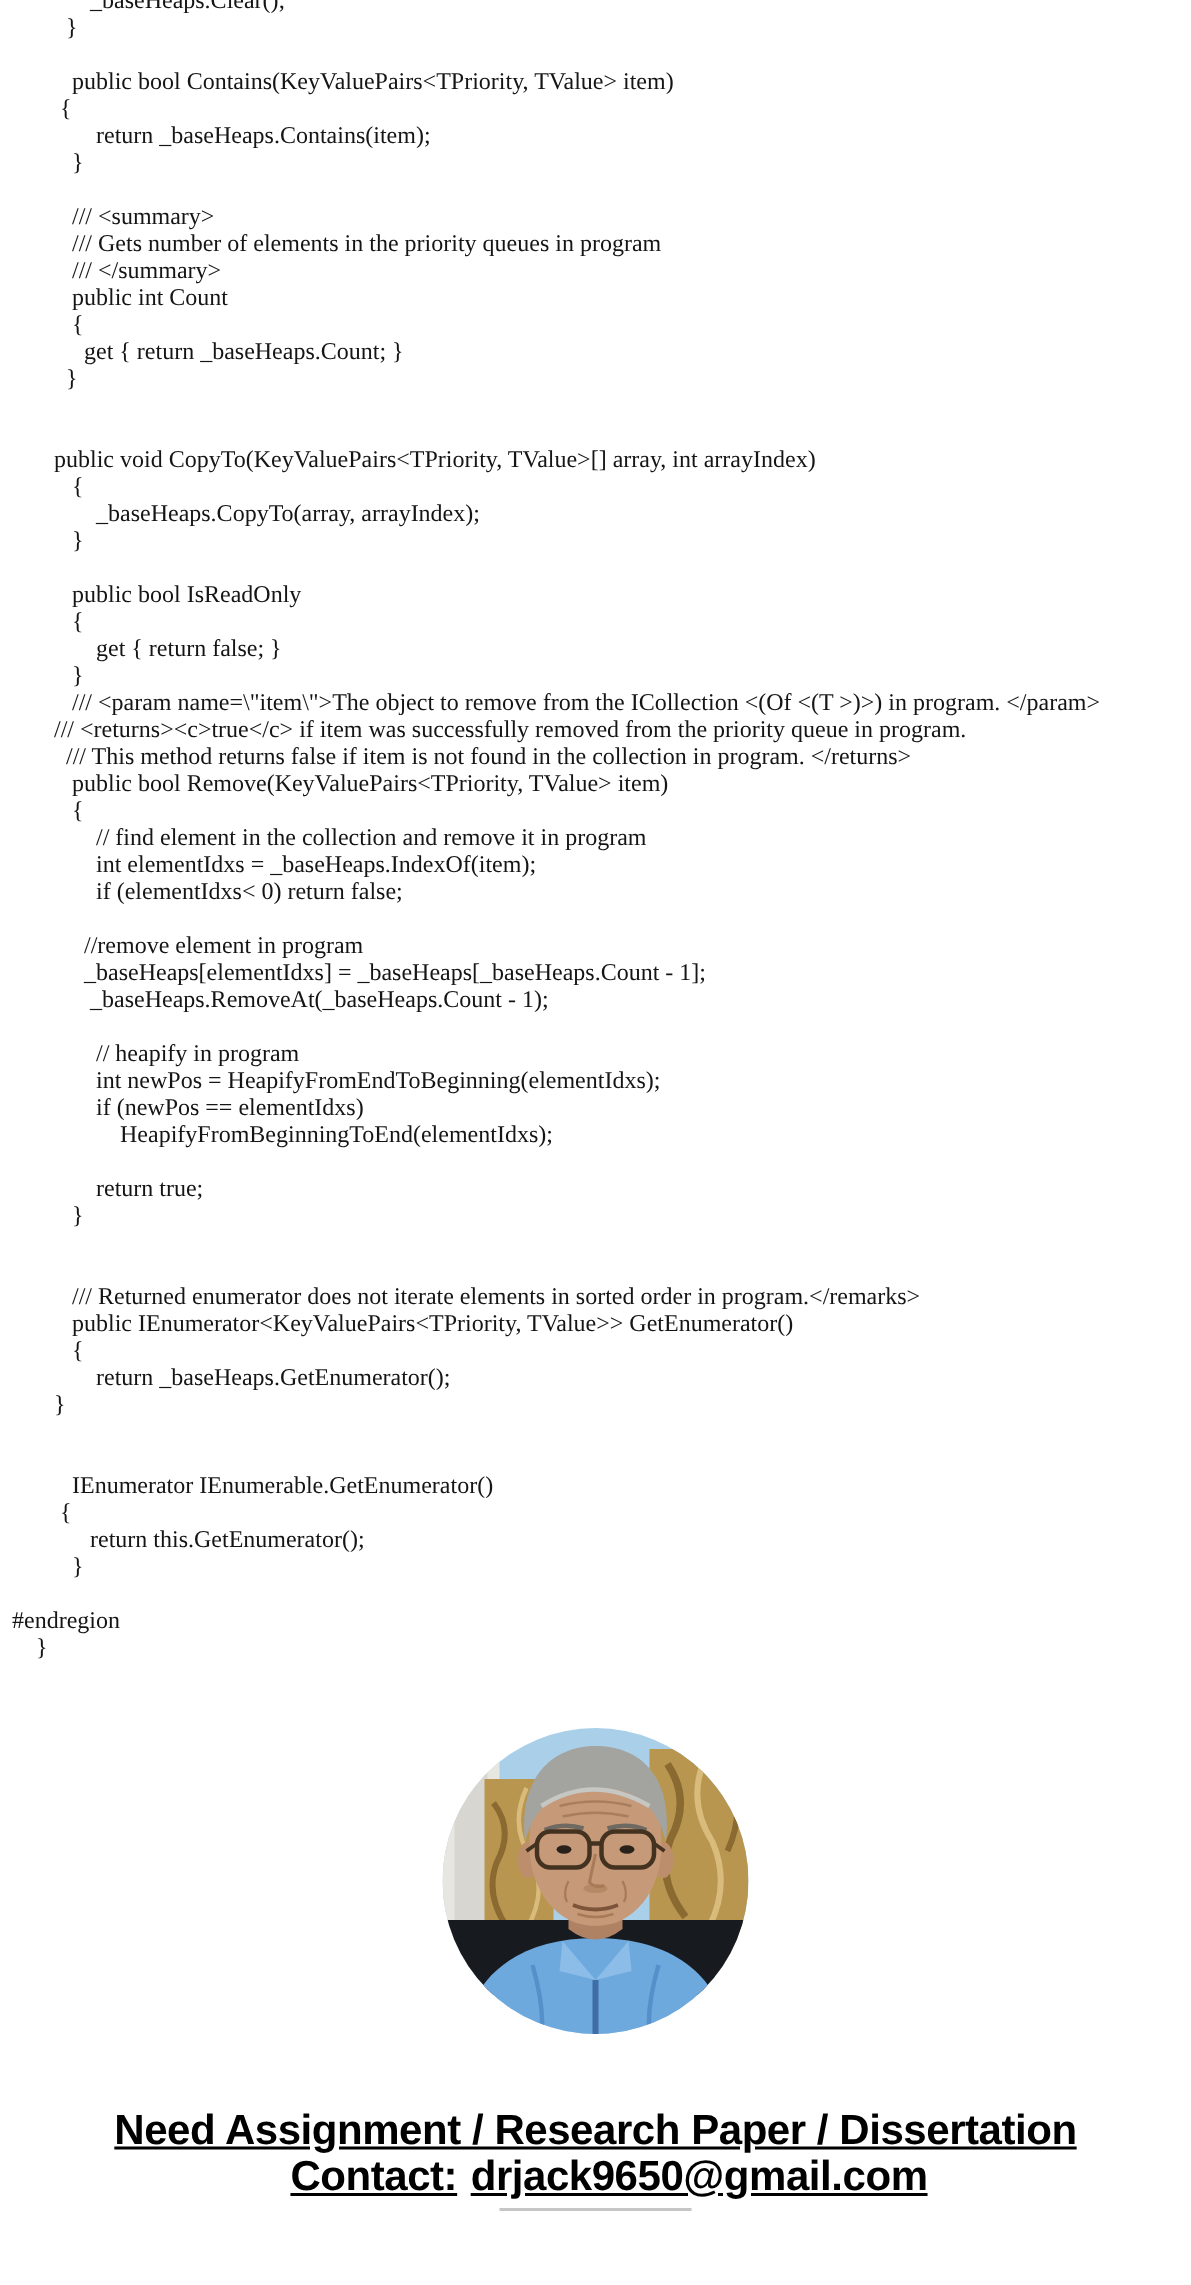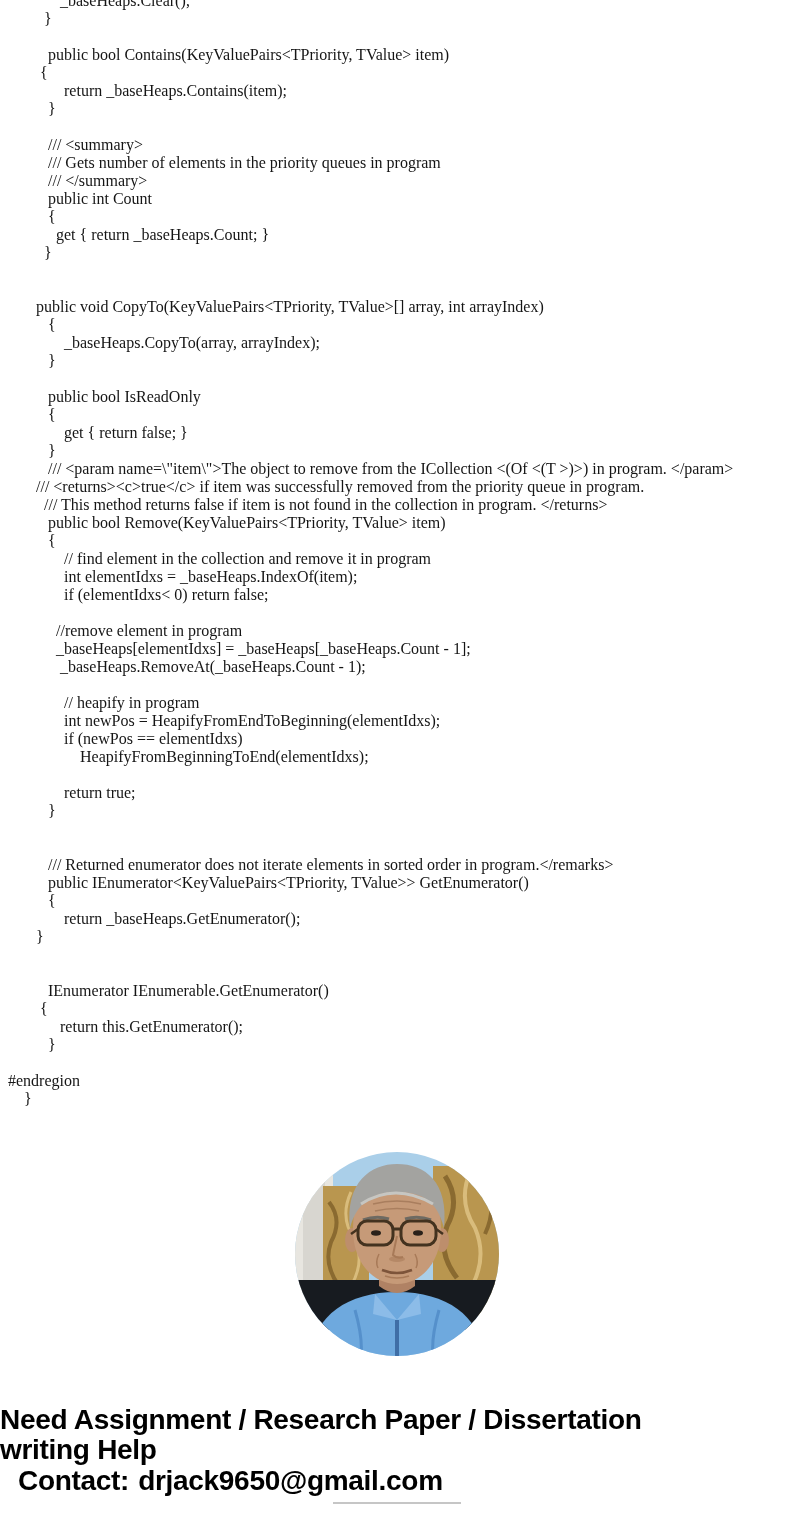--- a/index.html
+++ b/index.html
@@ -26,23 +26,25 @@
 
   .photo-row {
     margin-top: 44px;
     height: 204px;
     text-align: center;
   }
   .avatar { width: 204px; height: 204px; display: inline-block; }
 
   .banner {
     margin-top: 49px;
+    text-align: center;
     font-family: "Liberation Sans", sans-serif;
     font-weight: bold;
     color: #000000;
+    text-decoration: underline;
   }
   .heading { font-size: 28px; line-height: 30px; letter-spacing: -0.3px; }
   .hline { display: block; }
   .contact { font-size: 28px; line-height: 30px; margin-top: 1px; letter-spacing: -0.3px; margin-left: 18px; }
   .contact .email { margin-left: 9px; }
   .divider {
     width: 128px;
     height: 2px;
     background: #c6c6c6;
     margin: 6px auto 0 auto;
@@ -180,21 +182,20 @@
         <path d="M90,124 q12,4 24,0" stroke="#a87a58" stroke-width="1.6" fill="none"></path>
 
         <path d="M84,102 q-4,8 -1,14 M120,102 q4,8 1,14" stroke="#a87a58" stroke-width="1.5" fill="none"></path>
       </g>
     </svg>
   </div>
 
   <div class="banner">
     <div class="heading">
       <span class="hline">Need Assignment / Research Paper / Dissertation</span>
-      <span class="hline">writing Help</span>
     </div>
     <div class="contact">
       <span>Contact:</span><span class="email">drjack9650@gmail.com</span>
     </div>
     <div class="divider"></div>
   </div>
 
 </div>
 
 </body></html>

